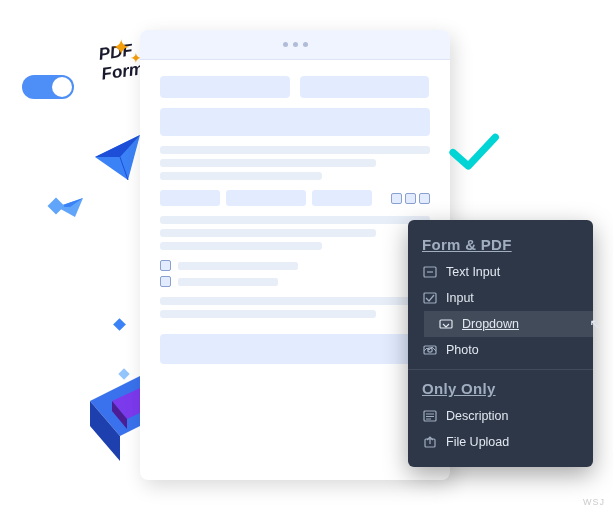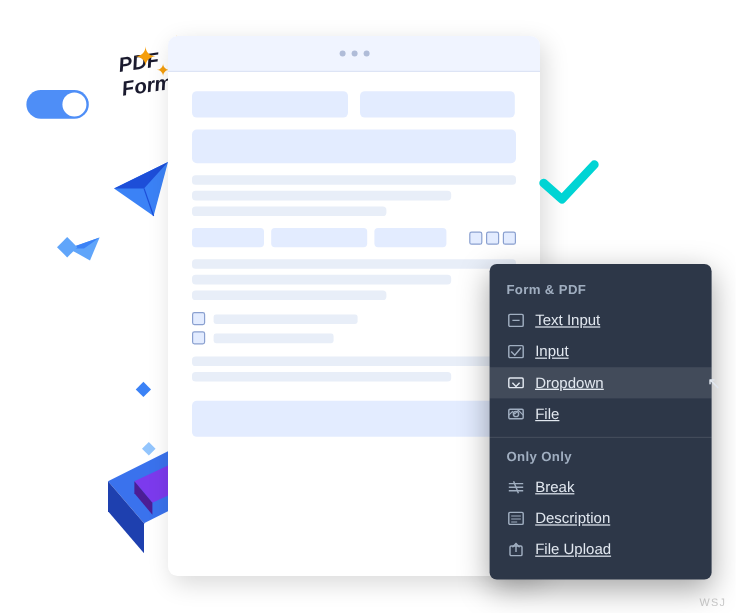--- a/index.html
+++ b/index.html
@@ -128,46 +128,47 @@
       right: 20px;
       width: 185px;
       background: #2d3748;
       border-radius: 6px;
       padding: 12px 0;
       box-shadow: 0 8px 25px rgba(0,0,0,0.35);
       z-index: 20;
     }
 
     .menu-section-label {
-      font-size: 11px;
+      font-size: 15px;
       font-weight: 600;
       color: #a0aec0;
       padding: 4px 14px 6px;
       text-transform: none;
       letter-spacing: 0.3px;
+      text-decoration: underline;
     }
 
     .menu-item {
       display: flex;
       align-items: center;
       gap: 8px;
       padding: 5px 14px;
       cursor: pointer;
       color: #e2e8f0;
       font-size: 12px;
       position: relative;
-      text-decoration: underline;
     }
 
     .menu-item:hover, .menu-item.active {
       background: rgba(255,255,255,0.08);
     }
 
     .menu-item.active {
       background: rgba(255,255,255,0.1);
+      margin-left: 16px;
     }
 
     .menu-item-icon {
       width: 16px;
       height: 16px;
       display: flex;
       align-items: center;
       justify-content: center;
       flex-shrink: 0;
     }
@@ -440,38 +441,27 @@
 
 
   <div class="menu-item">
     <span class="menu-item-icon">
       <svg width="14" height="14" viewBox="0 0 14 14">
         <rect x="1" y="3" width="12" height="8" rx="1" fill="none" stroke="#a0aec0" stroke-width="1.2"></rect>
         <circle cx="7" cy="7" r="2.2" fill="none" stroke="#a0aec0" stroke-width="1.2"></circle>
         <polyline points="1,8 4,5 6,7 9,4 13,8" stroke="#a0aec0" stroke-width="1" fill="none"></polyline>
       </svg>
     </span>
-    <span class="menu-item-text">File</span>
+    <span class="menu-item-text">Photo</span>
   </div>
 
   <div class="menu-divider"></div>
 
   <div class="menu-section-label">Only Only</div>
 
-  <div class="menu-item">
-    <span class="menu-item-icon">
-      <svg width="14" height="14" viewBox="0 0 14 14">
-        <line x1="1" y1="4" x2="13" y2="4" stroke="#a0aec0" stroke-width="1.2"></line>
-        <line x1="1" y1="7" x2="13" y2="7" stroke="#a0aec0" stroke-width="1.2"></line>
-        <line x1="1" y1="10" x2="13" y2="10" stroke="#a0aec0" stroke-width="1.2"></line>
-        <line x1="5" y1="2" x2="9" y2="12" stroke="#a0aec0" stroke-width="1.2"></line>
-      </svg>
-    </span>
-    <span class="menu-item-text">Break</span>
-  </div>
 
   <div class="menu-item">
     <span class="menu-item-icon">
       <svg width="14" height="14" viewBox="0 0 14 14">
         <rect x="1" y="2" width="12" height="10" rx="1" fill="none" stroke="#a0aec0" stroke-width="1.2"></rect>
         <line x1="3" y1="5" x2="11" y2="5" stroke="#a0aec0" stroke-width="1"></line>
         <line x1="3" y1="7.5" x2="11" y2="7.5" stroke="#a0aec0" stroke-width="1"></line>
         <line x1="3" y1="10" x2="8" y2="10" stroke="#a0aec0" stroke-width="1"></line>
       </svg>
     </span>

